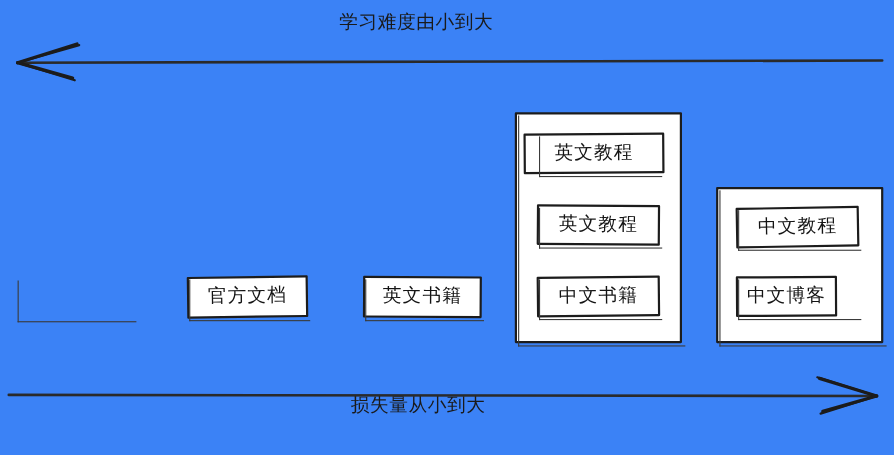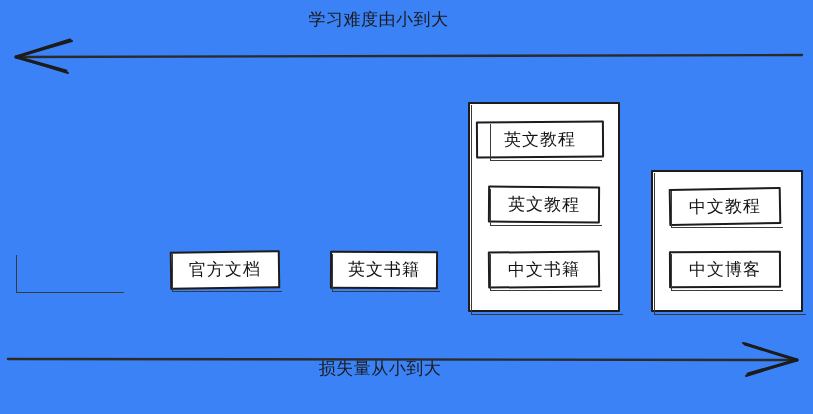--- a/index.html
+++ b/index.html
@@ -136,18 +136,18 @@
   <div class="sketch-shadow" style="left:490px; top:254px; width:112px; height:37px;"></div>
 
   <div class="group-box" style="left:651px; top:170px; width:152px; height:142px;"></div>
   <div class="sketch-shadow" style="left:654px; top:173px; width:152px; height:142px;"></div>
 
   <div class="node" style="left:669px; top:188px; width:112px; height:37px; transform: rotate(-1deg);">
     <span class="node-label">中文教程</span>
   </div>
   <div class="sketch-shadow" style="left:671px; top:191px; width:112px; height:37px;"></div>
 
-  <div class="node" style="left:669px; top:251px; width:112px; height:37px; transform: rotate(-0.3deg);">
+  <div class="node" style="left:669px; top:251px; width:92px; height:37px; transform: rotate(-0.3deg);">
     <span class="node-label">中文博客</span>
   </div>
   <div class="sketch-shadow" style="left:671px; top:254px; width:112px; height:37px;"></div>
 
 </div>
 
 </body></html>

